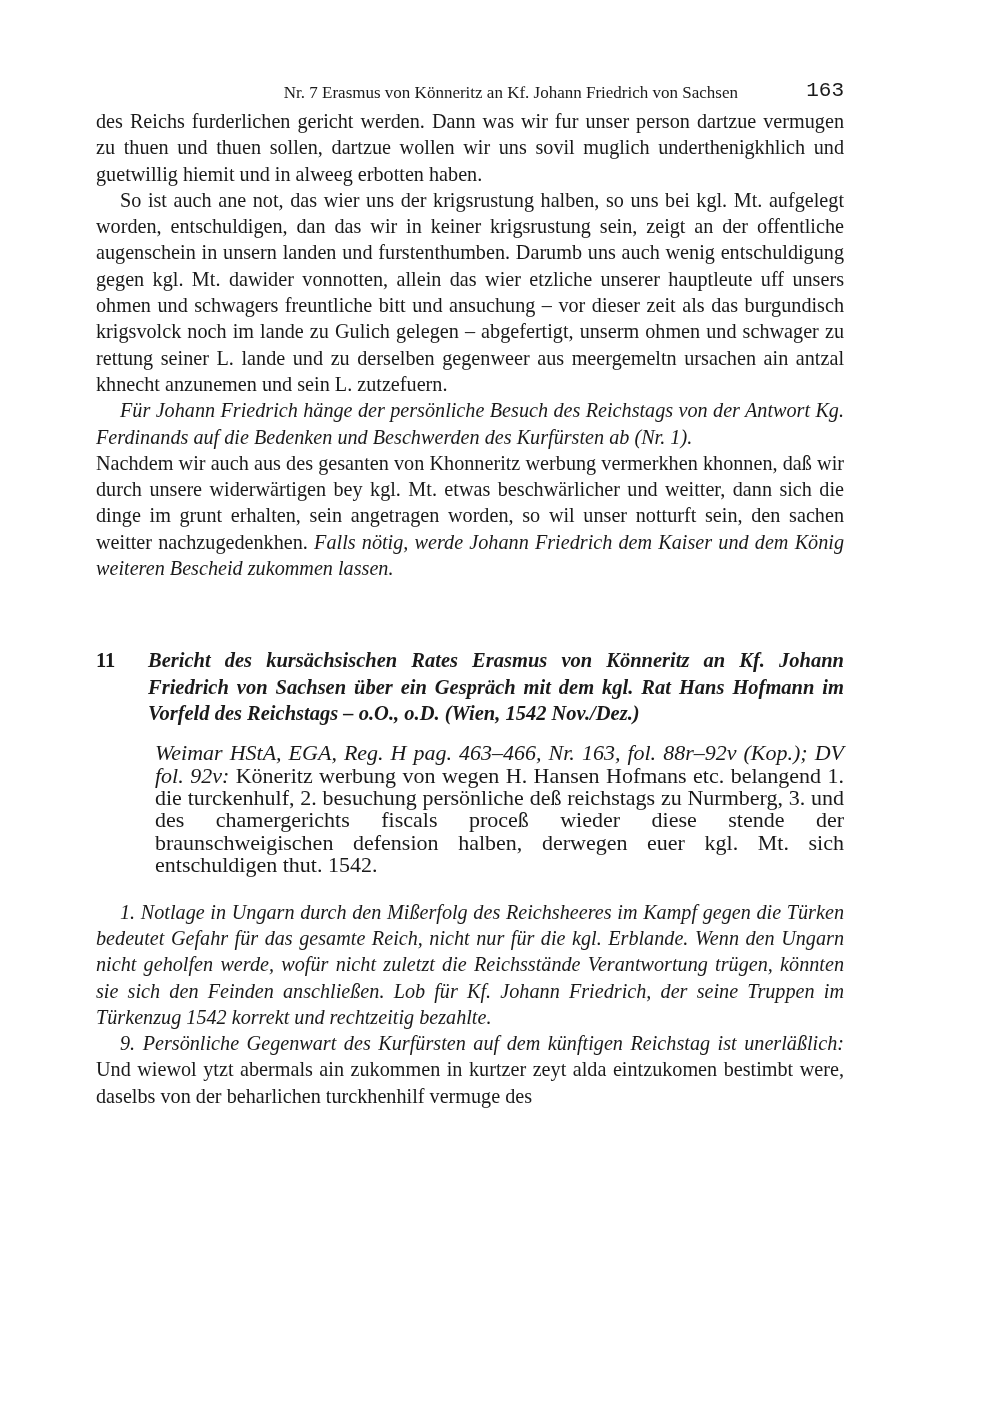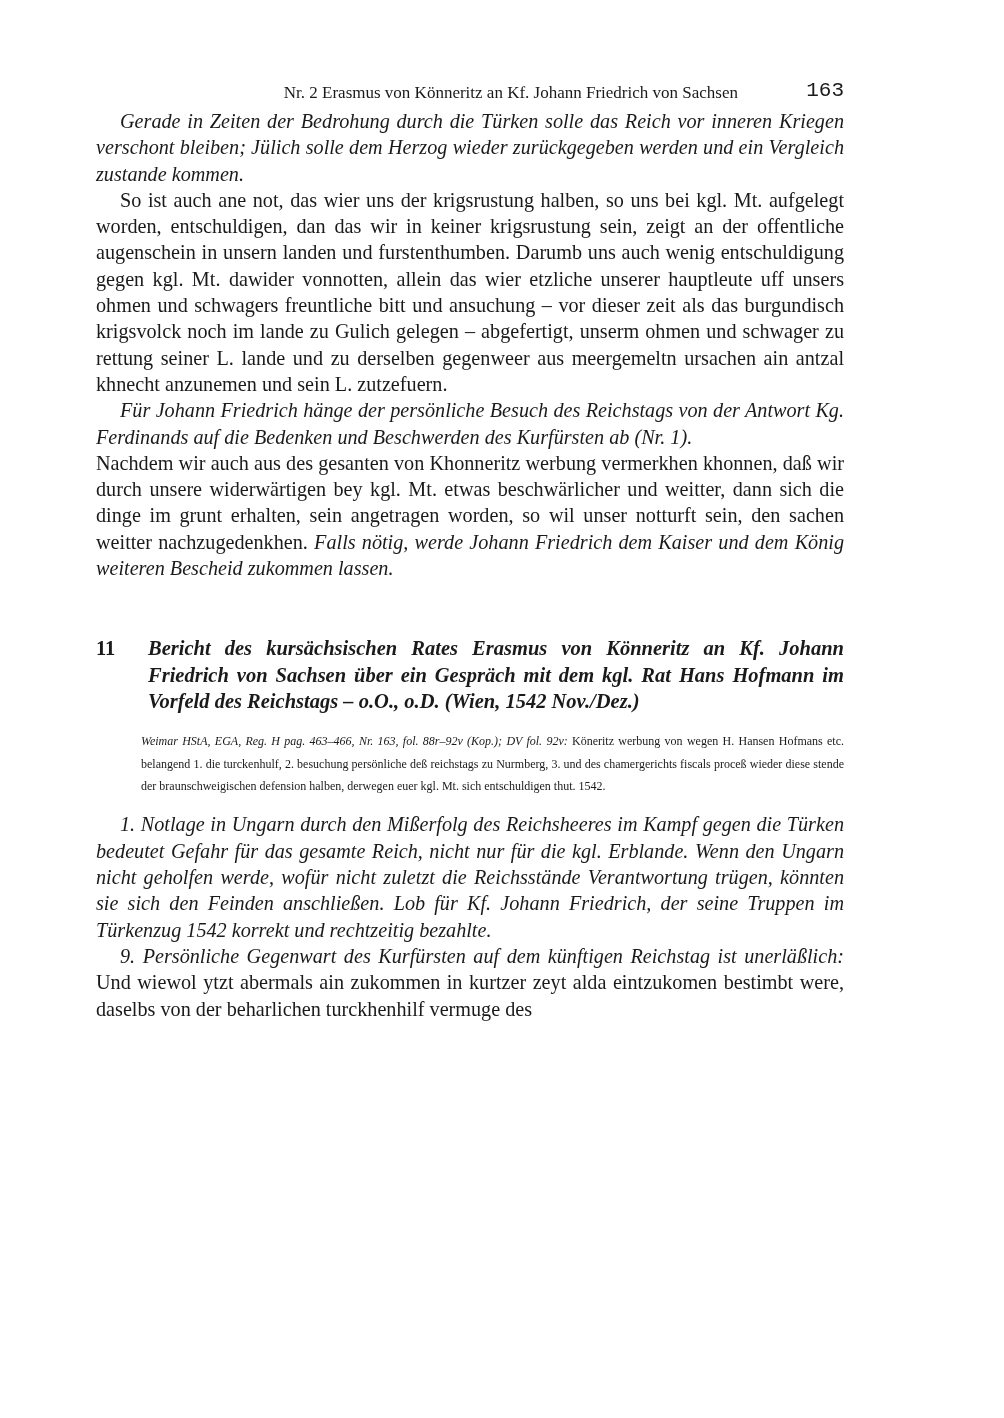--- a/index.html
+++ b/index.html
@@ -48,52 +48,52 @@
       margin: 0;
     }
     .indent { text-indent: 24px; }
     .it { font-style: italic; }
     .gap-doc { height: 50px; }
     .doc-heading {
       display: flex;
       font-size: 20.5px;
       line-height: 26.3px;
       font-weight: bold;
-      margin-top: 4px;
+      margin-top: 16px;
     }
     .doc-heading .num {
       width: 52px;
       flex: 0 0 52px;
       font-style: normal;
     }
     .doc-heading .text {
       font-style: italic;
       text-align: justify;
       flex: 1;
     }
     .source {
-      margin-left: 45px;
+      margin-left: 59px;
       margin-top: 16px;
-      font-size: 12px;
+      font-size: 22px;
       line-height: 22.4px;
       text-align: justify;
     }
     .summary-block { margin-top: 14px; }
   </style>
 </head>
 <body>
 
 <div class="page">
 
   <div class="running-head">
-    <span class="title">Nr. 2 Erasmus von Könneritz an Kf. Johann Friedrich von Sachsen</span>
+    <span class="title">Nr. 7 Erasmus von Könneritz an Kf. Johann Friedrich von Sachsen</span>
     <span class="pageno">163</span>
   </div>
 
-  <p class="para indent it">Gerade in Zeiten der Bedrohung durch die Türken solle das Reich vor inneren Kriegen verschont bleiben; Jülich solle dem Herzog wieder zurückgegeben werden und ein Vergleich zustande kommen.</p>
+  <p class="para">des Reichs furderlichen gericht werden. Dann was wir fur unser person dartzue vermugen zu thuen und thuen sollen, dartzue wollen wir uns sovil muglich underthenigkhlich und guetwillig hiemit und in alweeg erbotten haben.</p>
   <p class="para indent">So ist auch ane not, das wier uns der krigsrustung halben, so uns bei kgl. Mt. aufgelegt worden, entschuldigen, dan das wir in keiner krigsrustung sein, zeigt an der offentliche augenschein in unsern landen und furstenthumben. Darumb uns auch wenig entschuldigung gegen kgl. Mt. dawider vonnotten, allein das wier etzliche unserer hauptleute uff unsers ohmen und schwagers freuntliche bitt und ansuchung – vor dieser zeit als das burgundisch krigsvolck noch im lande zu Gulich gelegen – abgefertigt, unserm ohmen und schwager zu rettung seiner L. lande und zu derselben gegenweer aus meergemeltn ursachen ain antzal khnecht anzunemen und sein L. zutzefuern.</p>
   <p class="para indent it">Für Johann Friedrich hänge der persönliche Besuch des Reichstags von der Ant­wort Kg. Ferdinands auf die Bedenken und Beschwerden des Kurfürsten ab (Nr. 1).</p>
   <p class="para"><span>Nachdem wir auch aus des gesanten von Khonneritz werbung vermerkhen khonnen, daß wir durch unsere widerwärtigen bey kgl. Mt. etwas beschwär­licher und weitter, dann sich die dinge im grunt erhalten, sein angetragen wor­den, so wil unser notturft sein, den sachen weitter nachzugedenkhen. </span><span class="it">Falls nötig, werde Johann Friedrich dem Kaiser und dem König weiteren Bescheid zukommen lassen.</span></p>
 
   <div class="gap-doc"></div>
 
   <div class="doc-heading">
     <span class="num">11</span>
     <span class="text">Bericht des kursächsischen Rates Erasmus von Könneritz an Kf. Johann Friedrich von Sachsen über ein Gespräch mit dem kgl. Rat Hans Hofmann im Vorfeld des Reichstags – o.O., o.D. (Wien, 1542 Nov./Dez.)</span>
   </div>

